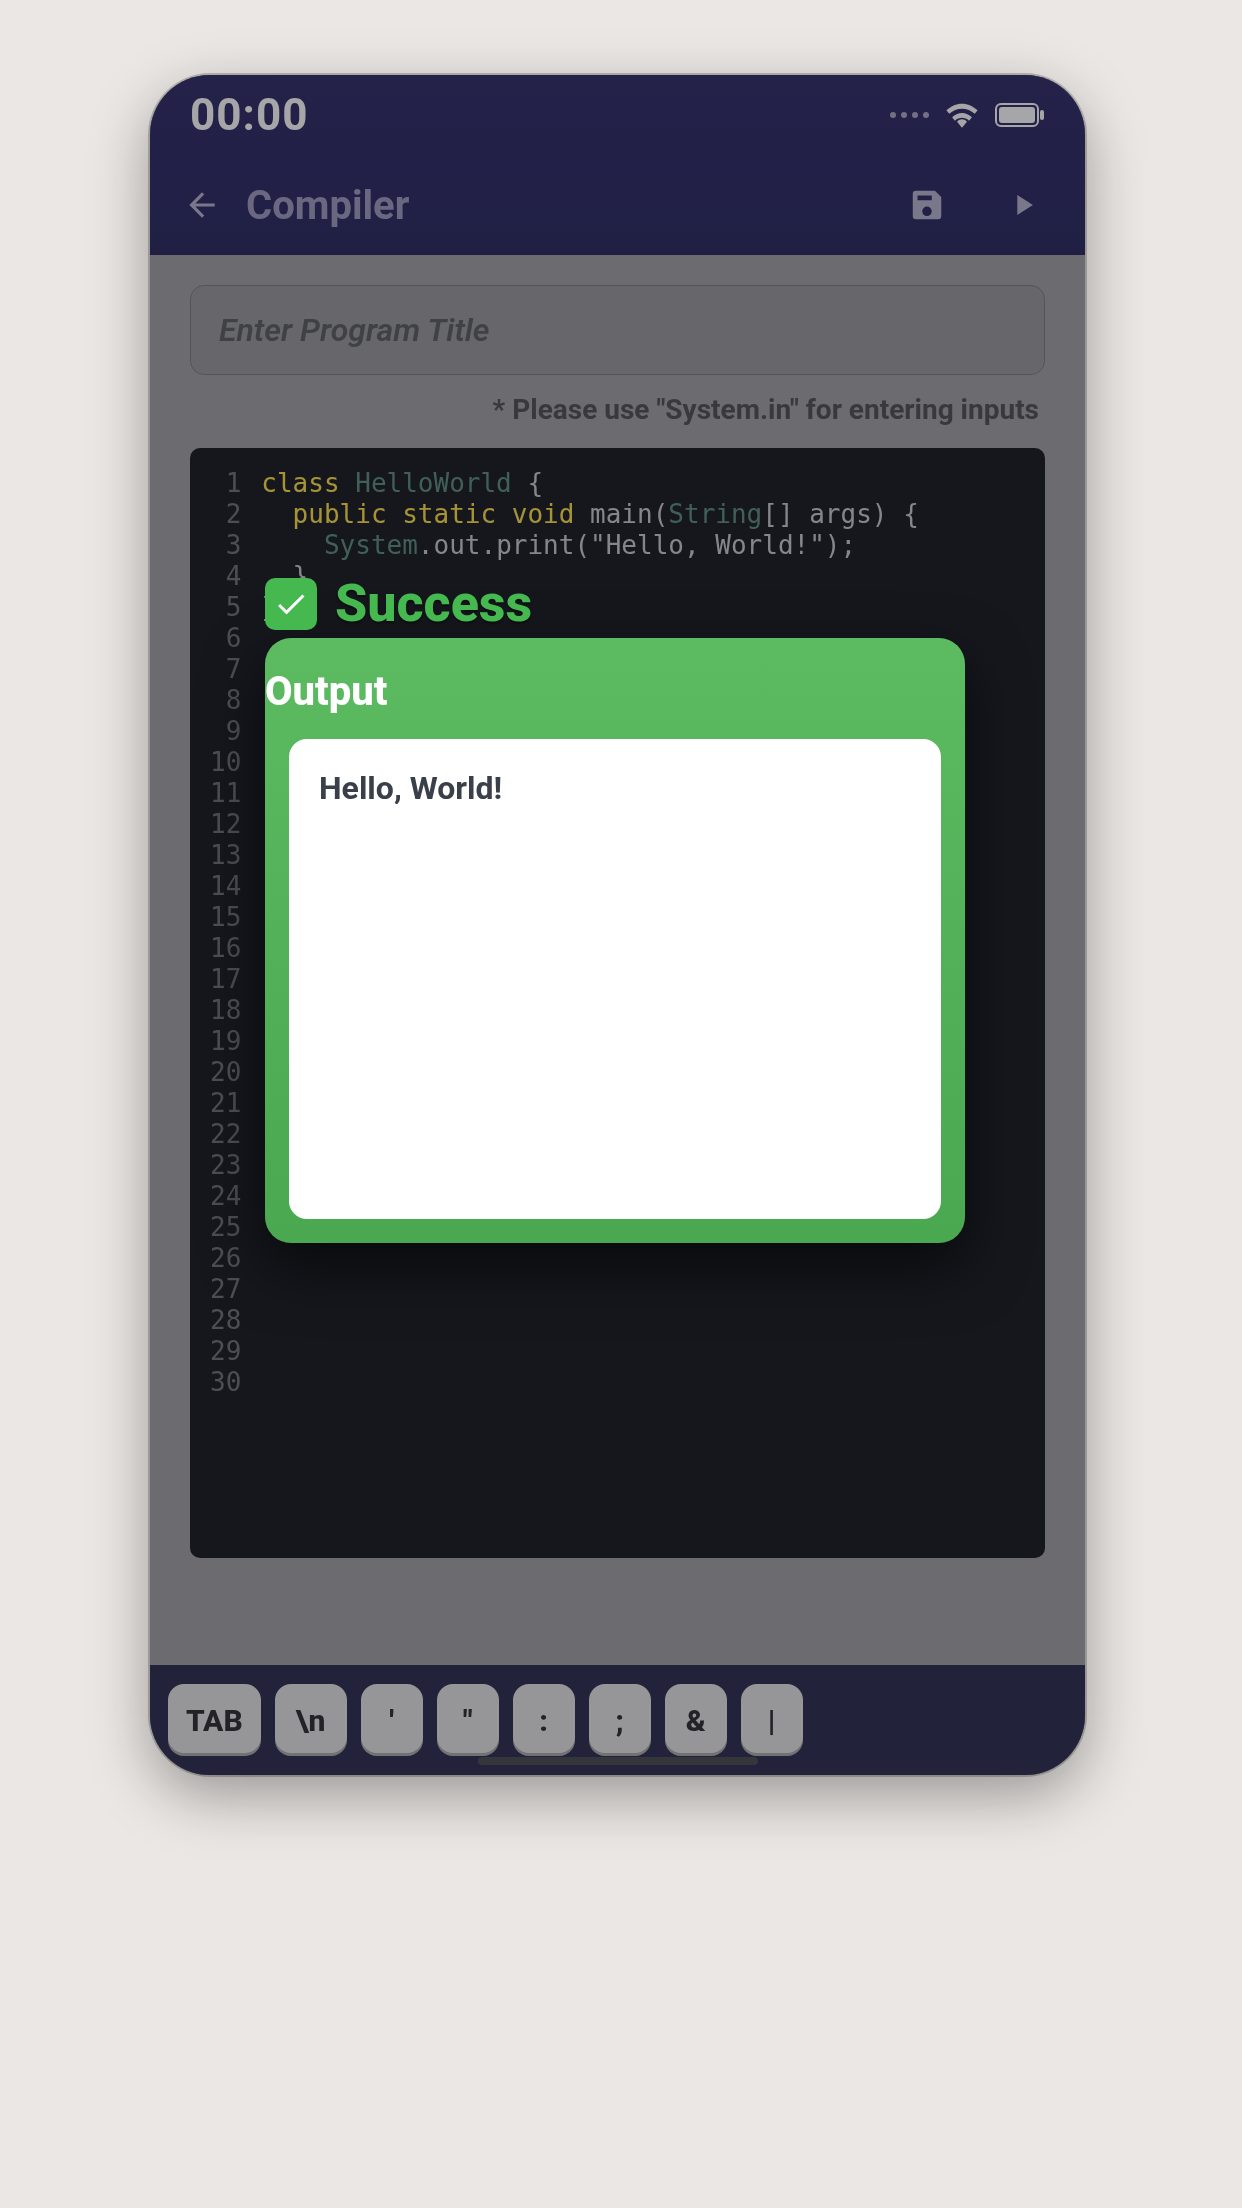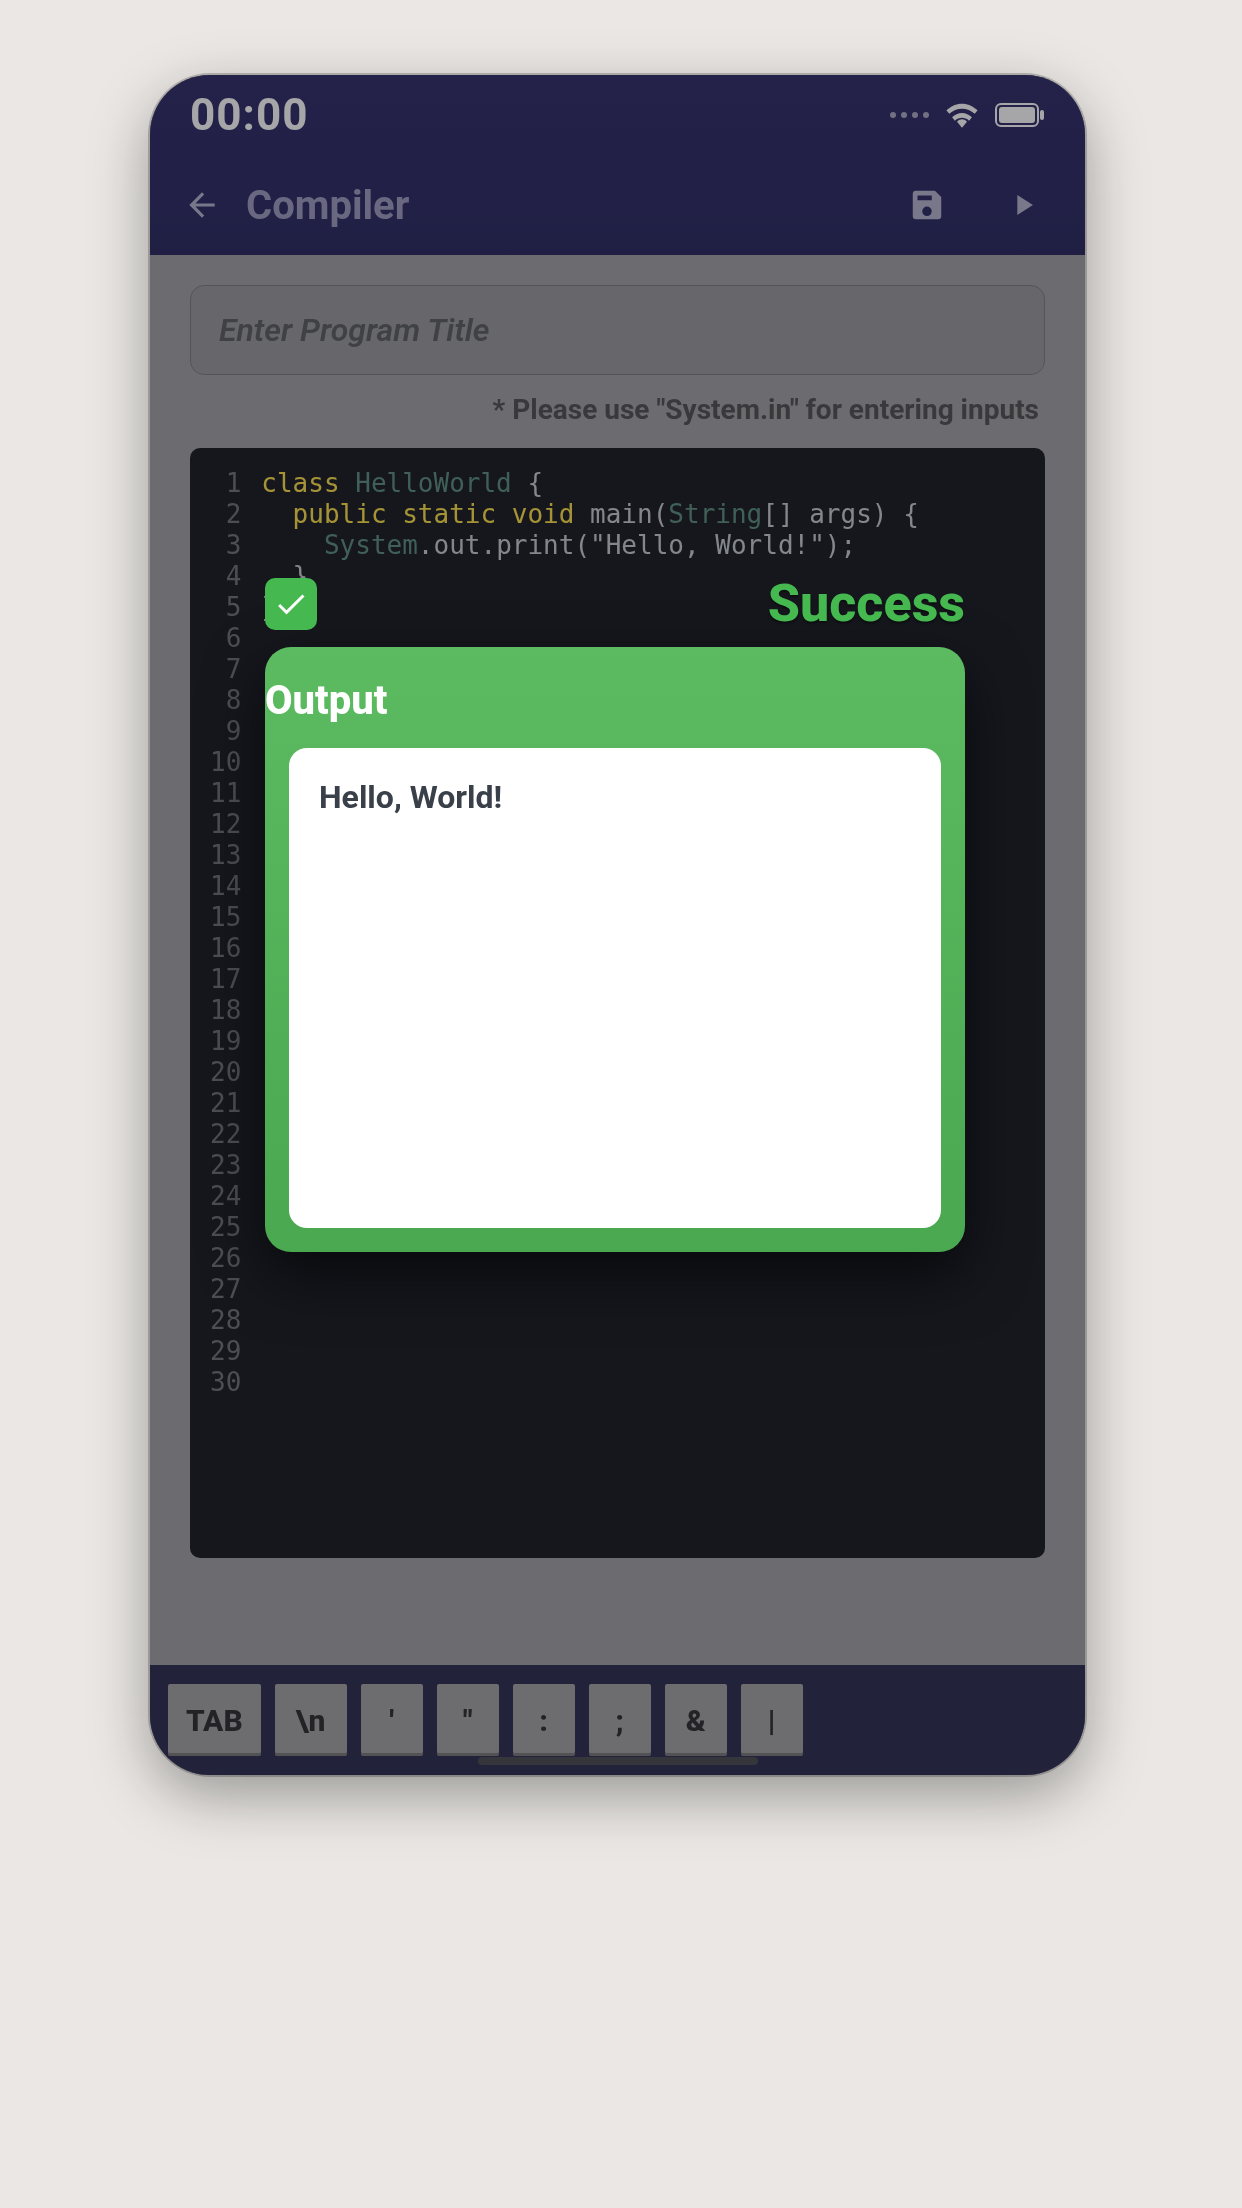--- a/index.html
+++ b/index.html
@@ -88,23 +88,23 @@
 .token-obj { color:#5b8e7d; }
 
 
 .overlay {
   position:absolute; inset:0;
   background:rgba(0,0,0,0.0);
   display:flex; align-items:flex-start; justify-content:center;
 }
 .modal-stack { position:absolute; top:498px; left:115px; width:700px; }
 .success-banner {
-  display:flex; align-items:center; justify-content:space-between; gap:18px;
+  display:flex; align-items:center; justify-content:flex-start; gap:18px;
   color:#45b94f; font-size:52px; font-weight:800;
-  margin-bottom:13px;
+  margin-bottom:4px;
   text-shadow:0 2px 2px rgba(0,0,0,0.4);
 }
 .check-box {
   width:52px; height:52px; border-radius:10px; background:#45b94f;
   display:flex; align-items:center; justify-content:center;
 }
 .output-card {
   background: linear-gradient(to bottom, #5cbb61, #4aa850);
   border-radius:26px;
   padding:0 0 24px 0;
@@ -121,25 +121,25 @@
 
 
 .kbar {
   position:absolute; left:0; right:0; bottom:0;
   height:110px;
   background:#2a2a4e;
   display:flex; align-items:center; gap:14px;
   padding:0 18px;
 }
 .kbar .key {
-  background:#a3a3a3;
+  background:#e5e5e5;
   color:#2b2b30;
   font-weight:800;
   font-size:30px;
-  border-radius:2px;
+  border-radius:16px;
   height:72px;
   display:flex; align-items:center; justify-content:center;
   box-shadow: inset 0 -3px 0 rgba(0,0,0,0.25);
   padding:0 18px;
   min-width:72px;
 }
 .kbar .key.small { min-width:62px; padding:0 10px; }
 
 .home-indicator {
   position:absolute; bottom:10px; left:50%; transform:translateX(-50%);

